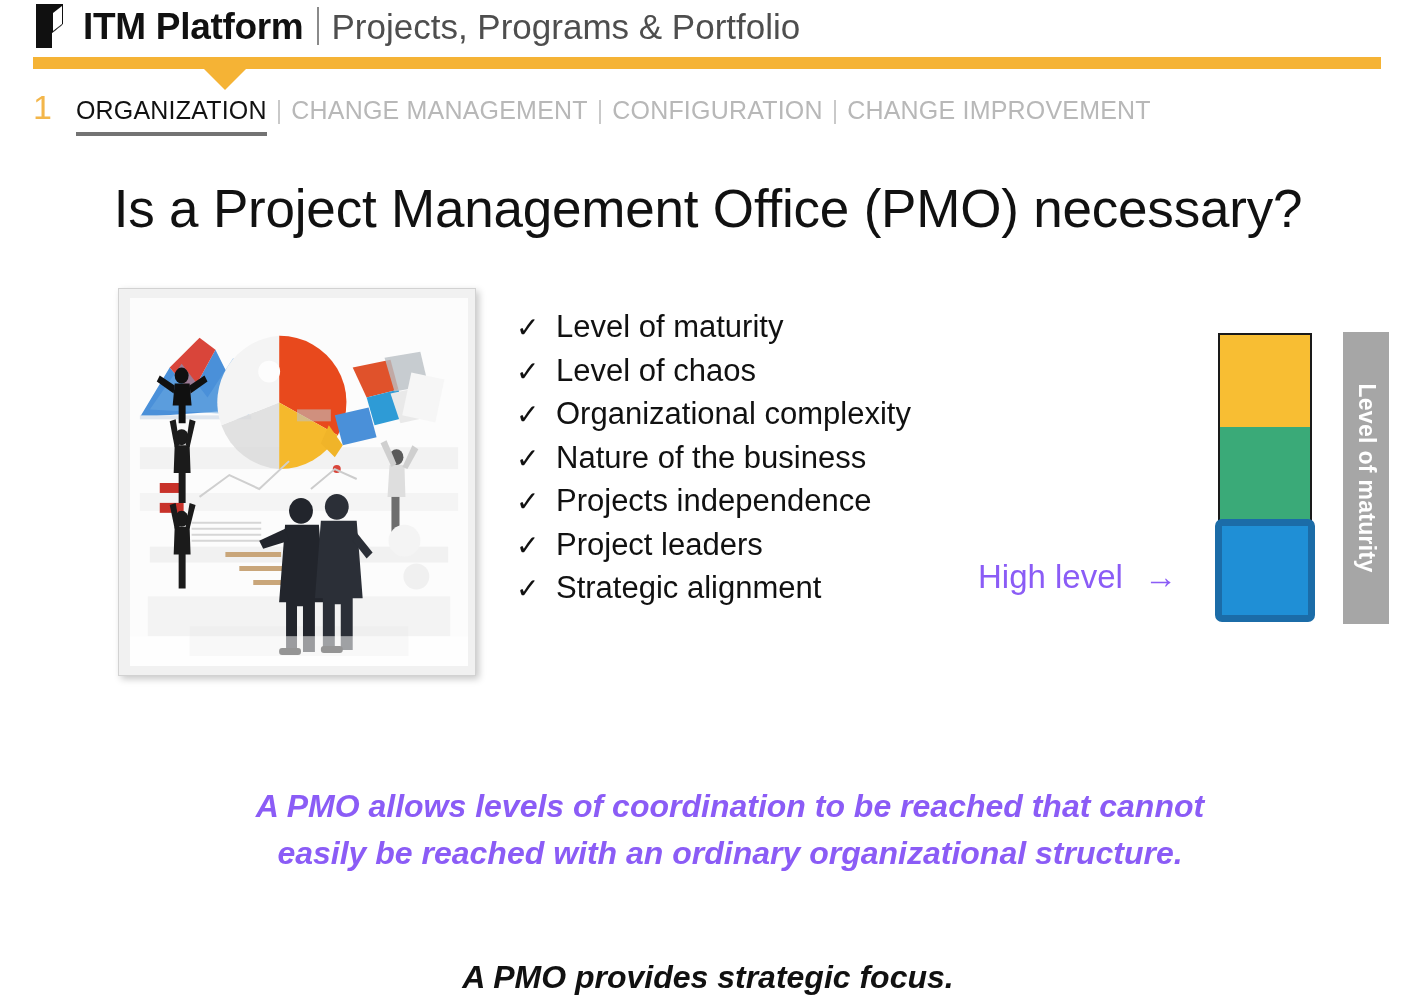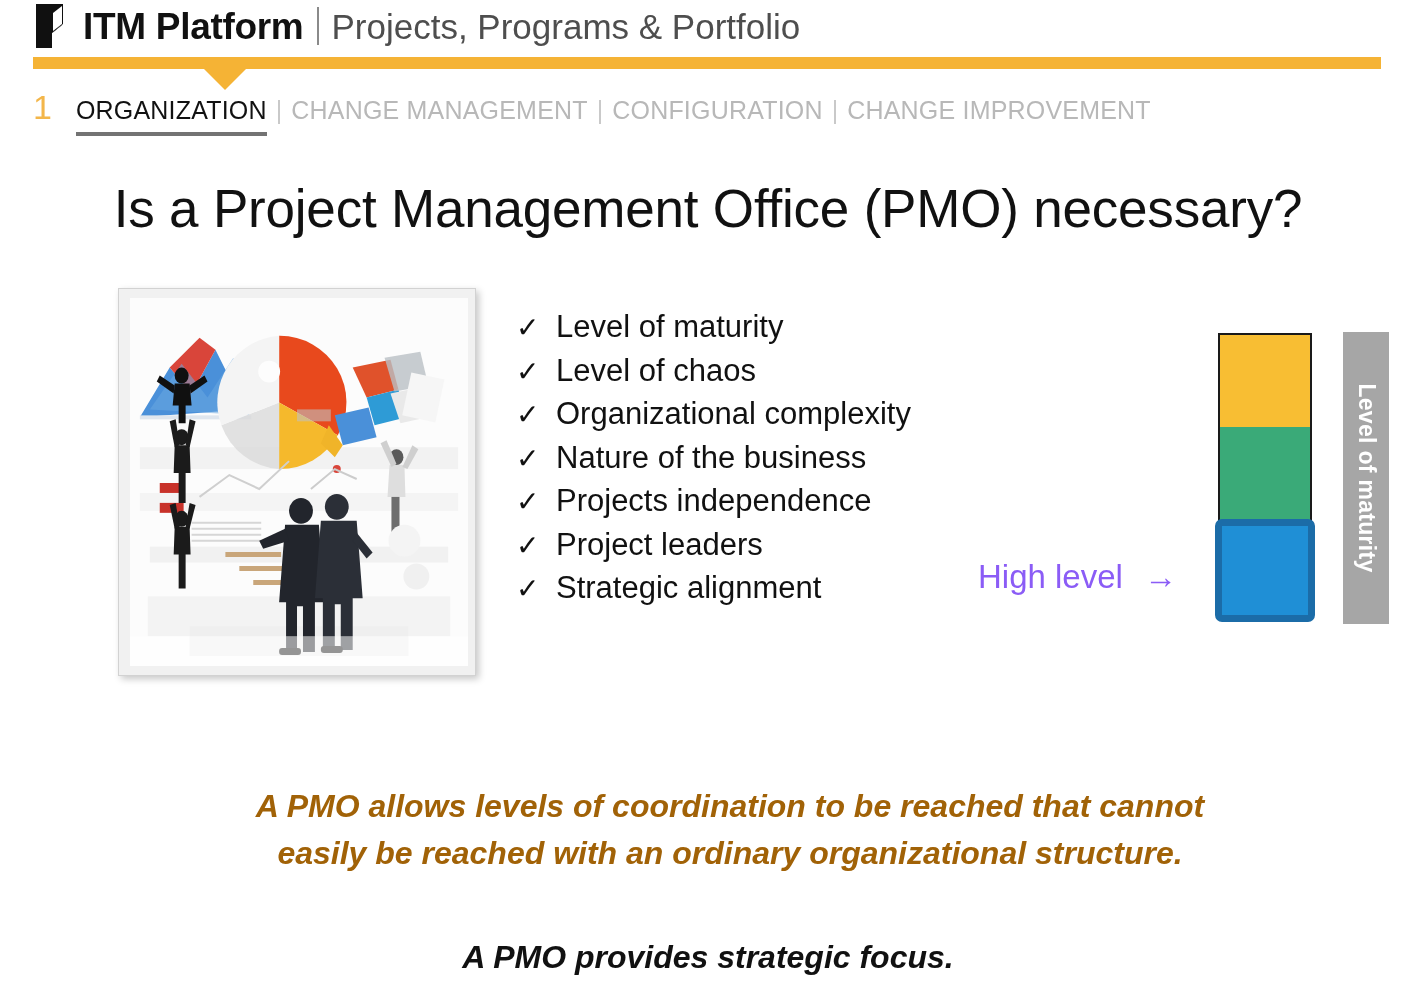--- a/index.html
+++ b/index.html
@@ -246,27 +246,27 @@
     position: absolute;
     left: 0;
     top: 783px;
     width: 1416px;
     text-align: center;
   }
   .statement-line {
     font-size: 32px;
     font-style: italic;
     font-weight: bold;
-    color: #a16207;
+    color: #8b5cf6;
     line-height: 47px;
     white-space: nowrap;
     margin-left: 44px;
   }
   #statement-secondary {
-    margin-top: 57px;
+    margin-top: 77px;
     font-size: 32px;
     font-style: italic;
     font-weight: bold;
     color: #111111;
     line-height: 47px;
     white-space: nowrap;
   }
 </style>
 </head>
 <body>

